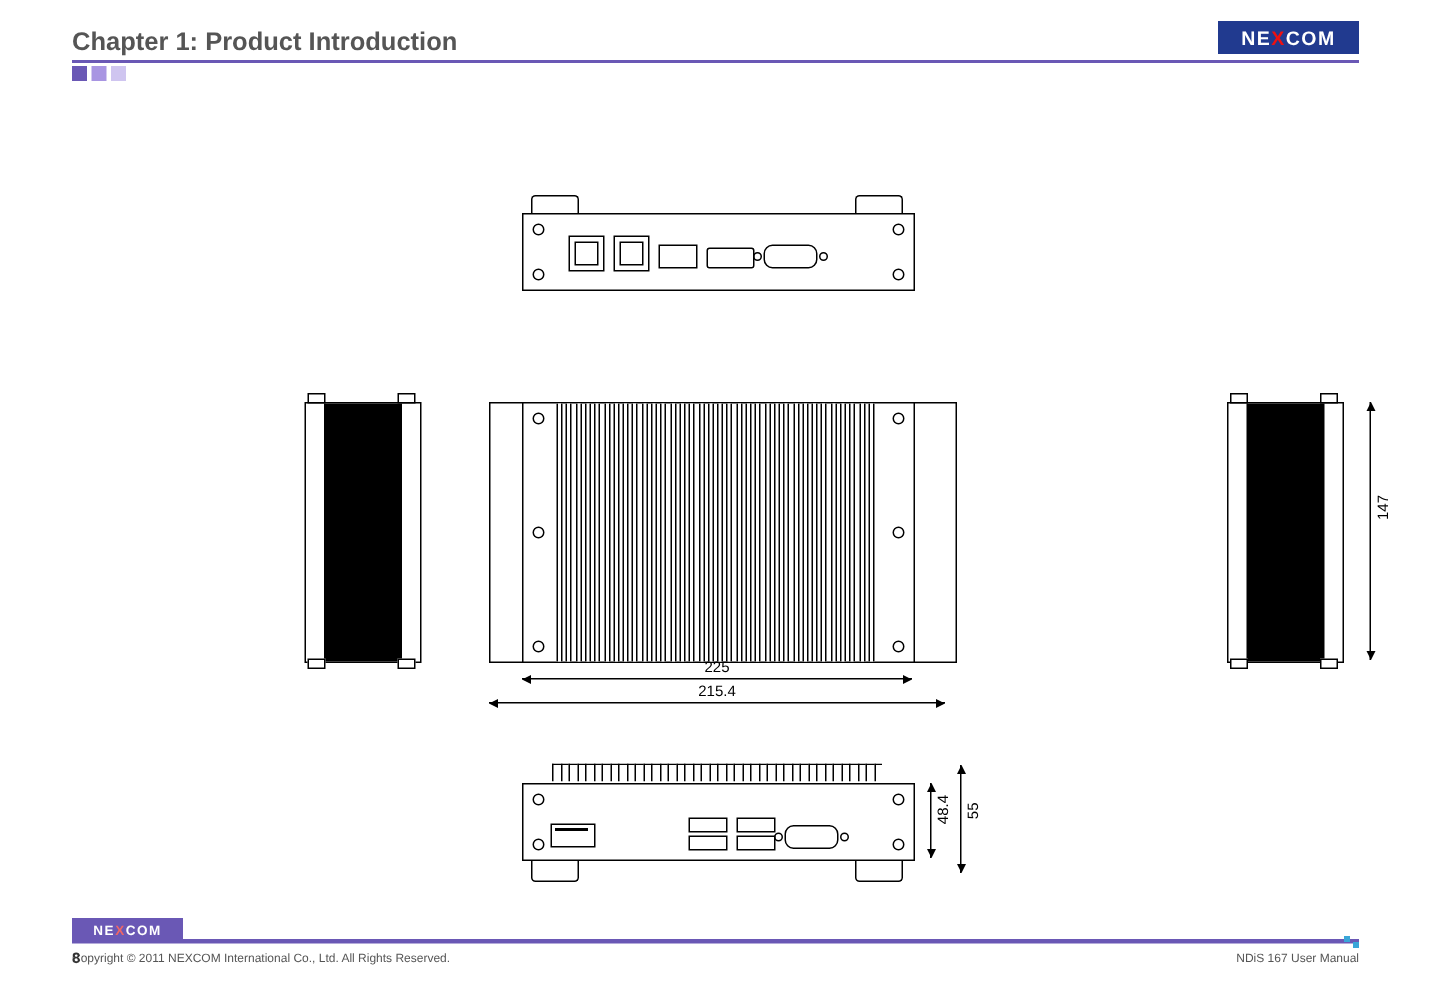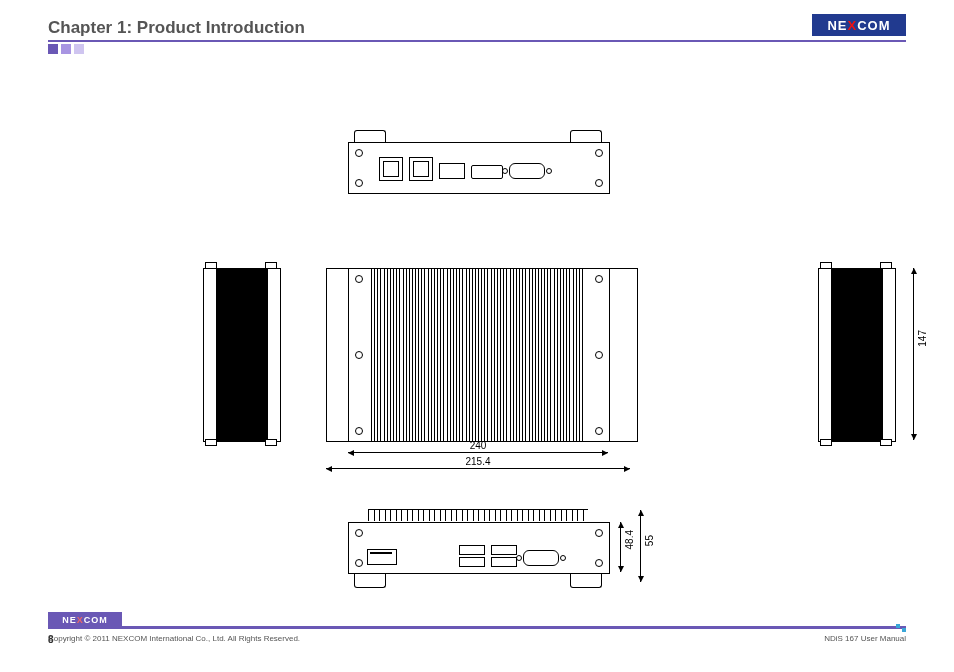--- a/index.html
+++ b/index.html
@@ -355,21 +355,21 @@
           <div class="fin" style="left: 176.4px;"></div>
           <div class="fin" style="left: 182.7px;"></div>
           <div class="fin" style="left: 189px;"></div>
           <div class="fin" style="left: 195.3px;"></div>
           <div class="fin" style="left: 201.6px;"></div>
           <div class="fin" style="left: 207.9px;"></div>
         </div>
     </div>
 
     <div class="dim-line-h" style="left:300px; top:322px; width:260px;"></div>
-    <span class="dim-label-h" style="left:430px; top:310px;">240</span>
+    <span class="dim-label-h" style="left:430px; top:310px;">225</span>
     <div class="dim-line-h" style="left:278px; top:338px; width:304px;"></div>
     <span class="dim-label-h" style="left:430px; top:326px;">215.4</span>
 
     <div class="rear-view">
       <div class="fin-top-strip" id="finstrip">
           <span></span>
           <span></span>
           <span></span>
           <span></span>
           <span></span>

